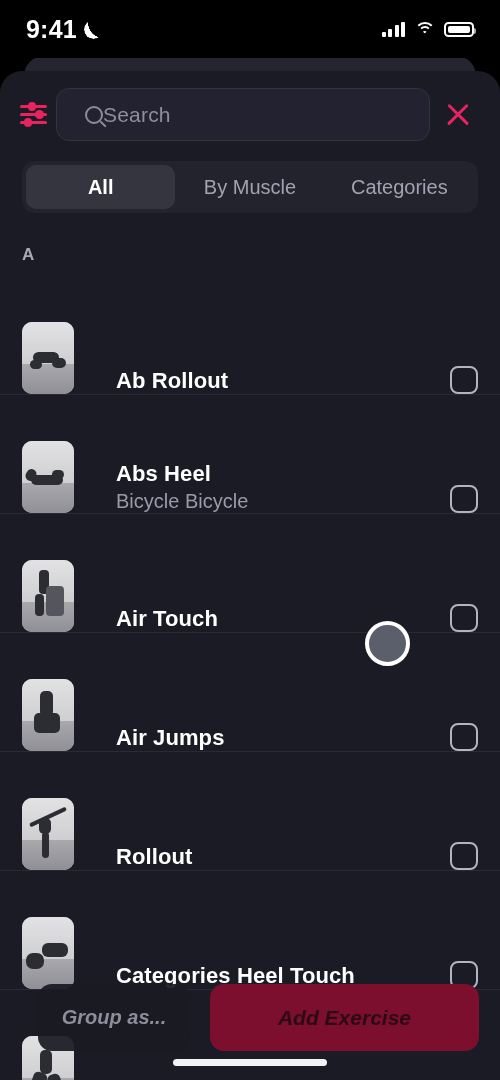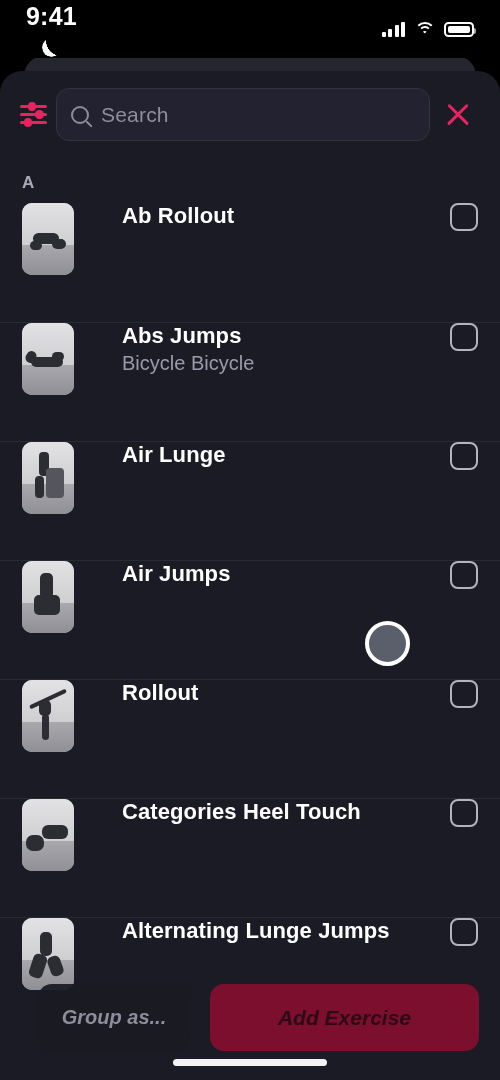--- a/index.html
+++ b/index.html
@@ -11,21 +11,21 @@
   }
   #screen { position:relative; width:500px; height:1080px; background:#000; overflow:hidden; }
 
   
   .statusbar{
     position:absolute; top:0; left:0; width:500px; height:58px;
     background:#000; z-index:60;
     display:flex; align-items:center; justify-content:space-between;
     padding:0 26px;
   }
-  .sb-left{ display:flex; align-items:center; gap:7px;flex-direction:column; }
+  .sb-left{ display:flex; align-items:center; gap:7px; }
   .sb-time{ color:#fff; font-size:25px; font-weight:700; letter-spacing:.2px; }
   .moon{ width:19px; height:19px; position:relative; }
   .moon:before{
     content:""; position:absolute; inset:0; border-radius:50%;
     background:#fff;
     -webkit-mask:radial-gradient(circle 15px at 19px 3px, transparent 98%, #000 100%);
     mask:radial-gradient(circle 15px at 19px 3px, transparent 98%, #000 100%);
   }
   .sb-right{ display:flex; align-items:center; gap:9px; }
   .bars{ display:flex; align-items:flex-end; gap:2.5px; height:15px; }
@@ -70,21 +70,21 @@
   .filter-ico .track.t2{ top:10px; }
   .filter-ico .track.t3{ top:18px; }
   .filter-ico .knob{ position:absolute; width:8.5px; height:8.5px; border-radius:50%; background:#e8235f; }
   .filter-ico .knob.k1{ top:-0.9px; left:8px; }
   .filter-ico .knob.k2{ top:7px; left:15.5px; }
   .filter-ico .knob.k3{ top:15px; left:4px; }
 
   .searchfield{
     flex:1; height:53px; border-radius:13px;
     background:#222230; border:1px solid #34343f;
-    display:flex; align-items:center; padding:0 14px; gap:12px; cursor:text;
+    display:flex; align-items:center; padding:0 28px; cursor:text;
   }
   .mag{ width:18px; height:18px; border:2.3px solid #8c8c9c; border-radius:50%; position:relative; flex:0 0 auto; }
   .mag:after{ content:""; position:absolute; right:-6px; bottom:-4px; width:8px; height:2.3px;
     background:#8c8c9c; border-radius:2px; transform:rotate(45deg); }
   .searchph{ color:#8e8e9e; font-size:21px; letter-spacing:.2px; }
 
   .close-btn{
     width:48px; height:48px; flex:0 0 48px; display:flex; align-items:center; justify-content:center;
     background:transparent; border:none; cursor:pointer; margin-left:4px;
   }
@@ -103,21 +103,21 @@
     background:transparent; border:none; white-space:nowrap;
   }
   .seg.active{ background:#35353f; color:#fff; font-weight:700; }
 
   
   .sec-head{ padding:32px 22px 10px 22px; color:#a8a8b6; font-size:17px; font-weight:700; }
 
   
   .list{ }
   .row{
-    display:flex; align-items:flex-start; gap:16px; height:119px; padding:0 22px 0 22px;
+    display:flex; align-items:flex-end; gap:10px; height:119px; padding:0 22px 0 22px;
     border-top:1px solid #2a2a36; cursor:pointer; position:relative;
   }
   .row:first-child{ border-top:none; }
   .thumb{
     width:52px; height:72px; flex:0 0 52px; border-radius:10px; overflow:hidden;
     position:relative; background:#c9c9cd;
   }
   .thumb .sky{ position:absolute; inset:0 0 42% 0; background:linear-gradient(180deg,#e2e2e4,#cfcfd2); }
   .thumb .floor{ position:absolute; inset:58% 0 0 0; background:linear-gradient(180deg,#a8a8ad,#8f8f95); }
   .thumb .fig{ position:absolute; background:#2c2c33; border-radius:3px; }
@@ -205,20 +205,25 @@
         <span class="searchph">Search</span>
       </div>
       <button class="close-btn">
         <span class="close-ico">
             <i></i>
             <i></i>
           </span>
       </button>
     </div>
 
+    <div class="segwrap">
+      <button class="seg active">All</button>
+      <button class="seg">By Muscle</button>
+      <button class="seg">Categories</button>
+    </div>
 
     <div class="sec-head">A</div>
 
     <div class="list">
 
       <div class="row">
         <div class="thumb">
           <span class="sky"></span>
             <span class="floor"></span>
           <span class="fig" style="left:11px;top:30px;width:26px;height:11px;border-radius:6px;"></span>
@@ -233,36 +238,36 @@
 
       <div class="row">
         <div class="thumb">
           <span class="sky"></span>
             <span class="floor"></span>
           <span class="fig" style="left:9px;top:34px;width:32px;height:10px;border-radius:5px;"></span>
           <span class="fig" style="left:4px;top:28px;width:10px;height:12px;border-radius:5px;transform:rotate(30deg);"></span>
           <span class="fig" style="left:30px;top:29px;width:12px;height:9px;border-radius:5px;"></span>
         </div>
         <div class="rowtext">
-          <span class="rowtitle">Abs Jumps</span>
+          <span class="rowtitle">Abs Heel</span>
           <span class="rowsub">Bicycle Bicycle</span>
         </div>
         <div class="cbox"></div>
       </div>
 
       <div class="row">
         <div class="thumb">
           <span class="sky"></span>
             <span class="floor"></span>
           <span class="fig" style="left:17px;top:10px;width:10px;height:24px;border-radius:4px;"></span>
           <span class="fig" style="left:24px;top:26px;width:18px;height:30px;border-radius:4px;background:#55555e;"></span>
           <span class="fig" style="left:13px;top:34px;width:9px;height:22px;border-radius:4px;"></span>
         </div>
         <div class="rowtext">
-          <span class="rowtitle">Air Lunge</span>
+          <span class="rowtitle">Air Touch</span>
         </div>
         <div class="cbox"></div>
       </div>
 
       <div class="row">
         <div class="thumb">
           <span class="sky"></span>
             <span class="floor"></span>
           <span class="fig" style="left:18px;top:12px;width:13px;height:26px;border-radius:5px;"></span>
           <span class="fig" style="left:12px;top:34px;width:26px;height:20px;border-radius:5px;"></span>

